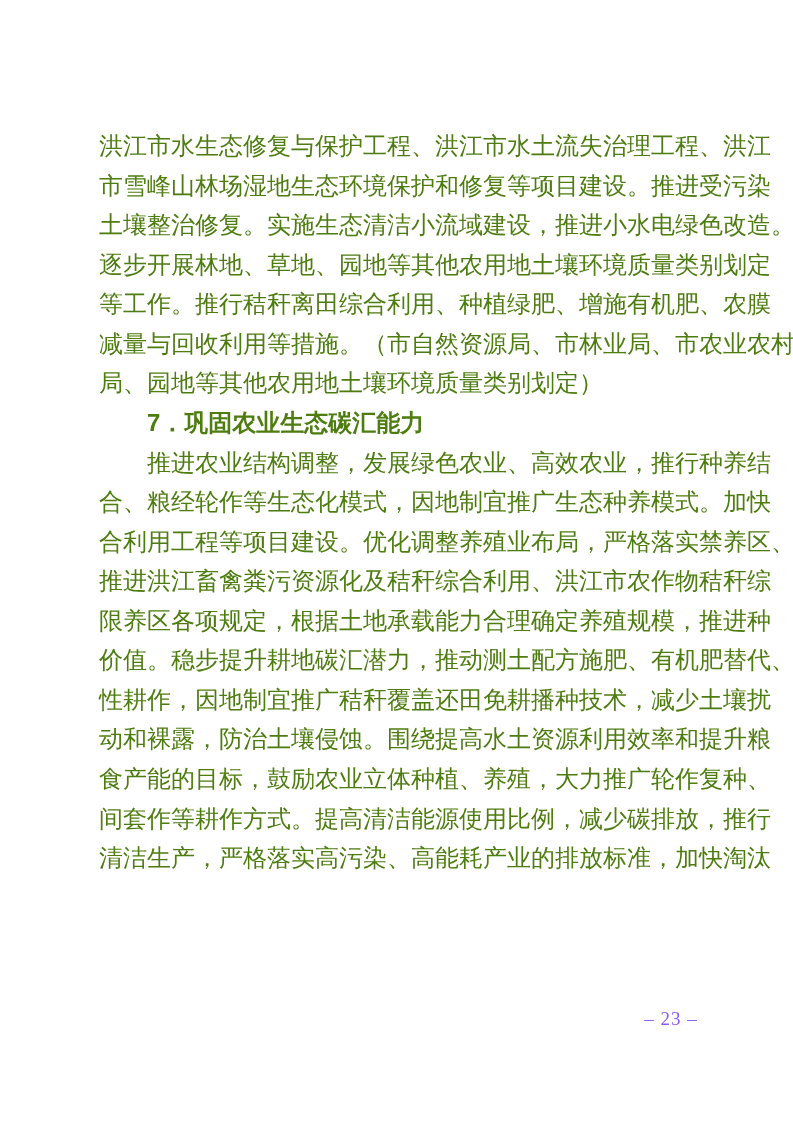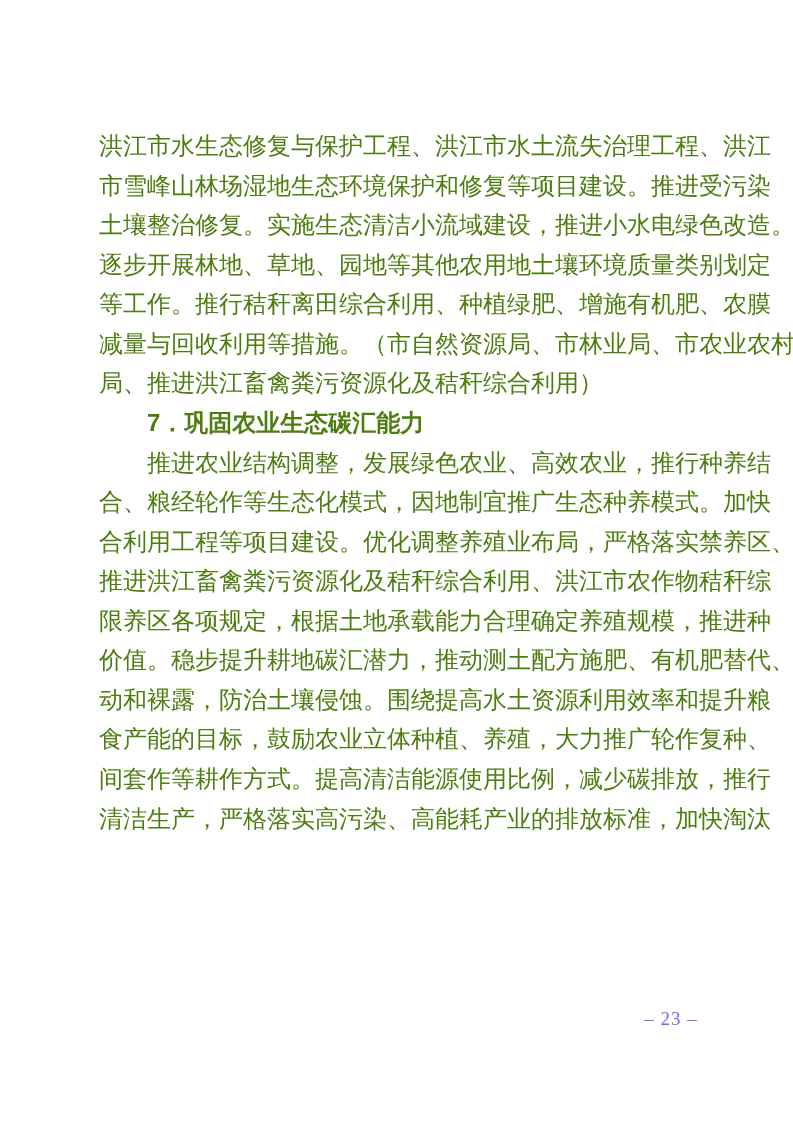--- a/index.html
+++ b/index.html
@@ -63,32 +63,33 @@
 
   <div class="text-block">
 
     <div>
       <div class="line">洪江市水生态修复与保护工程、洪江市水土流失治理工程、洪江</div>
       <div class="line">市雪峰山林场湿地生态环境保护和修复等项目建设。推进受污染</div>
       <div class="line">土壤整治修复。实施生态清洁小流域建设，推进小水电绿色改造。</div>
       <div class="line">逐步开展林地、草地、园地等其他农用地土壤环境质量类别划定</div>
       <div class="line">等工作。推行秸秆离田综合利用、种植绿肥、增施有机肥、农膜</div>
       <div class="line">减量与回收利用等措施。（市自然资源局、市林业局、市农业农村</div>
-      <div class="line para-end">局、推进洪江畜禽粪污资源化及秸秆综合利用）</div>
+      <div class="line para-end">局、园地等其他农用地土壤环境质量类别划定）</div>
     </div>
 
     <div class="line heading indent2">7．巩固农业生态碳汇能力</div>
 
     <div>
       <div class="line indent2">推进农业结构调整，发展绿色农业、高效农业，推行种养结</div>
       <div class="line">合、粮经轮作等生态化模式，因地制宜推广生态种养模式。加快</div>
       <div class="line">合利用工程等项目建设。优化调整养殖业布局，严格落实禁养区、</div>
       <div class="line">推进洪江畜禽粪污资源化及秸秆综合利用、洪江市农作物秸秆综</div>
       <div class="line">限养区各项规定，根据土地承载能力合理确定养殖规模，推进种</div>
       <div class="line">价值。稳步提升耕地碳汇潜力，推动测土配方施肥、有机肥替代、</div>
+      <div class="line">性耕作，因地制宜推广秸秆覆盖还田免耕播种技术，减少土壤扰</div>
       <div class="line">动和裸露，防治土壤侵蚀。围绕提高水土资源利用效率和提升粮</div>
       <div class="line">食产能的目标，鼓励农业立体种植、养殖，大力推广轮作复种、</div>
       <div class="line">间套作等耕作方式。提高清洁能源使用比例，减少碳排放，推行</div>
       <div class="line">清洁生产，严格落实高污染、高能耗产业的排放标准，加快淘汰</div>
     </div>
 
   </div>
 
   <div class="page-number">– 23 –</div>
 

